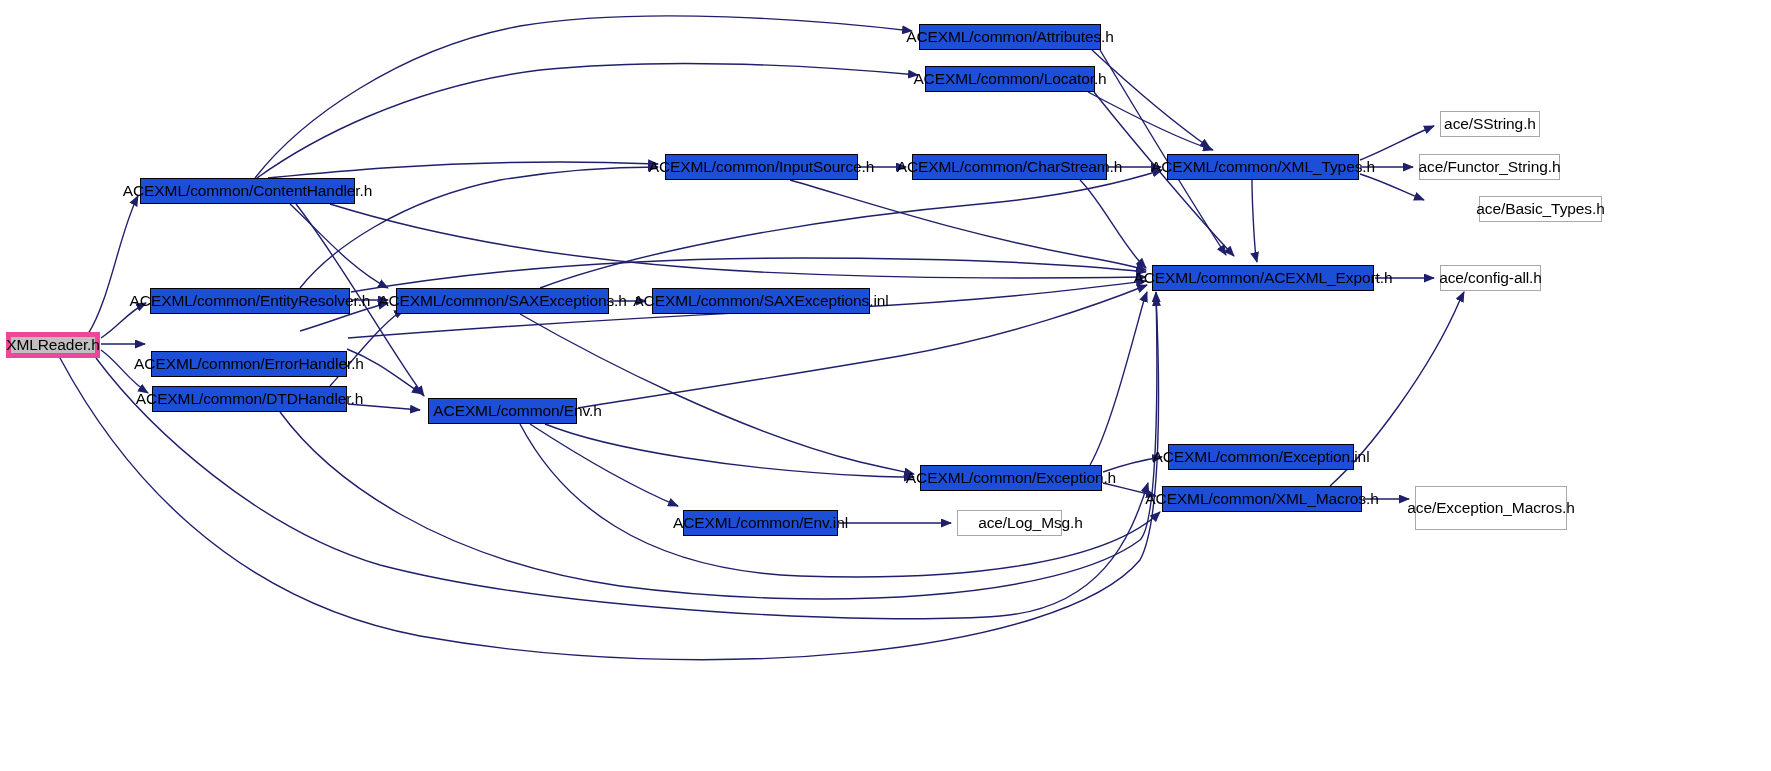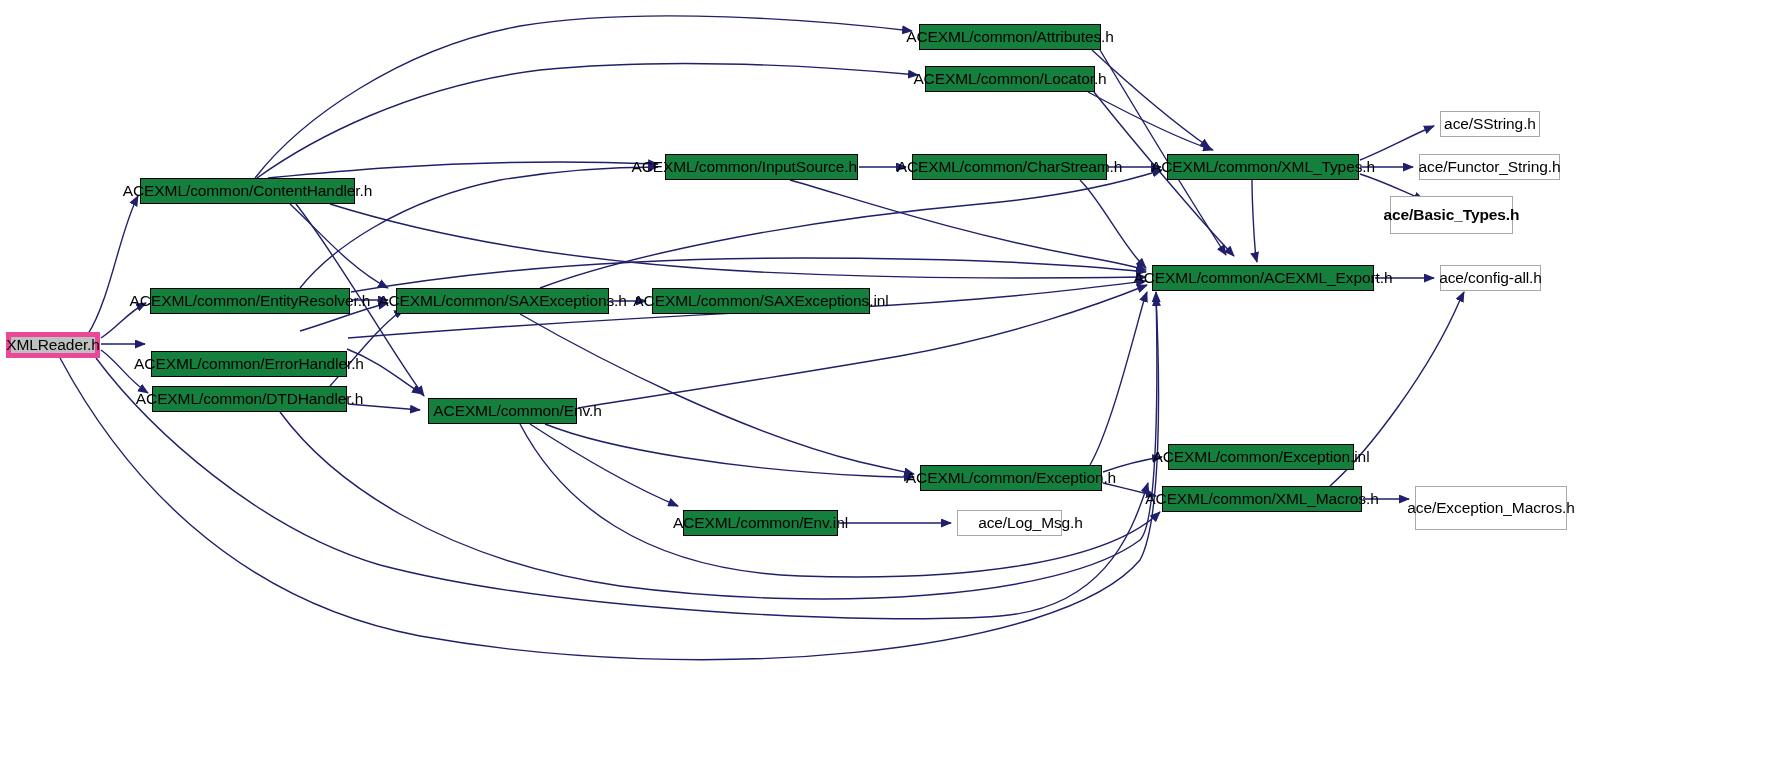--- a/index.html
+++ b/index.html
@@ -30,21 +30,21 @@
     position: absolute;
     box-sizing: border-box;
     display: flex;
     align-items: center;
     justify-content: center;
     white-space: nowrap;
     font-family: "Liberation Sans", sans-serif;
     font-size: 15.5px;
     line-height: 1;
     color: #000000;
-    background: #15803d;
+    background: #1d4ed8;
     border: 1px solid #000000;
     letter-spacing: -0.1px;
   }
   .node-box.current {
     background: #bfbfbf;
     border: 5px solid #ec4899;
   }
   .node-box.external {
     border: 1px solid #a8a8a8;
     background: #ffffff;
@@ -161,21 +161,21 @@
   </div>
 
   <div class="node-box" style="left:652px; top:288px; width:218px; height:26px;">
     <span class="node-label">ACEXML/common/SAXExceptions.inl</span>
   </div>
 
   <div class="node-box" style="left:683px; top:510px; width:155px; height:26px;">
     <span class="node-label">ACEXML/common/Env.inl</span>
   </div>
 
-  <div class="node-box" style="left:665px; top:154px; width:193px; height:26px;justify-content:flex-end;">
+  <div class="node-box" style="left:665px; top:154px; width:193px; height:26px;">
     <span class="node-label">ACEXML/common/InputSource.h</span>
   </div>
 
   <div class="node-box" style="left:912px; top:154px; width:195px; height:26px;">
     <span class="node-label">ACEXML/common/CharStream.h</span>
   </div>
 
   <div class="node-box" style="left:919px; top:24px; width:182px; height:26px;">
     <span class="node-label">ACEXML/common/Attributes.h</span>
   </div>
@@ -209,21 +209,21 @@
   </div>
 
   <div class="node-box external" style="left:1440px; top:111px; width:100px; height:26px;">
     <span class="node-label">ace/SString.h</span>
   </div>
 
   <div class="node-box external" style="left:1419px; top:154px; width:141px; height:26px;">
     <span class="node-label">ace/Functor_String.h</span>
   </div>
 
-  <div class="node-box external" style="left:1390px; top:196px; width:123px; height:38px;font-weight:bold;">
+  <div class="node-box external" style="left:1479px; top:196px; width:123px; height:26px;">
     <span class="node-label">ace/Basic_Types.h</span>
   </div>
 
   <div class="node-box external" style="left:1440px; top:265px; width:101px; height:26px;">
     <span class="node-label">ace/config-all.h</span>
   </div>
 
   <div class="node-box external" style="left:1415px; top:486px; width:152px; height:44px;">
     <span class="node-label">ace/Exception_Macros.h</span>
   </div>

